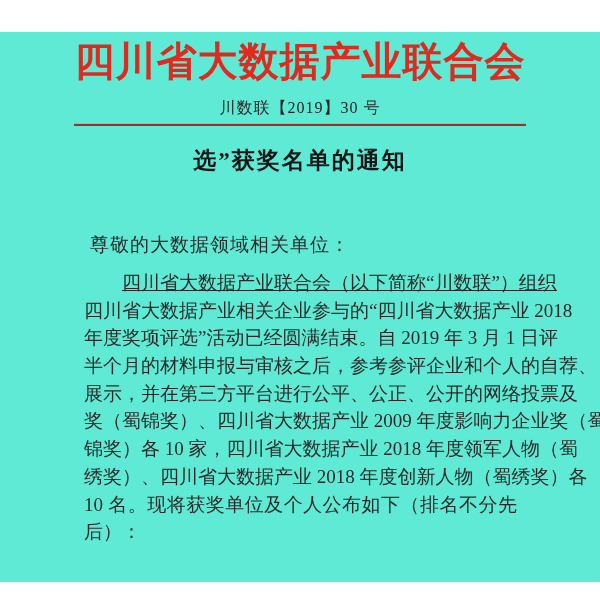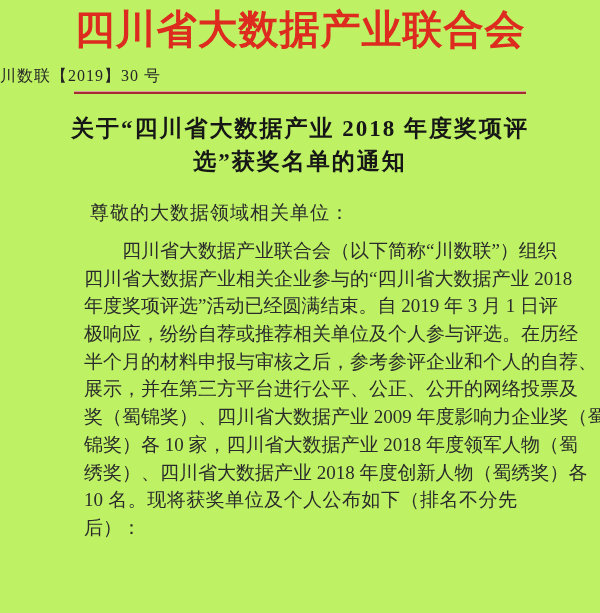--- a/index.html
+++ b/index.html
@@ -3,43 +3,45 @@
 <meta charset="utf-8">
 <style>
   html, body {
     margin: 0;
     padding: 0;
     background: #ffffff;
   }
   #page {
     position: relative;
     width: 600px;
-    height: 613px;
-    background: #bef264;
+    height: 550px;
+    background: #5eead4;
     overflow: hidden;
     font-family: "Liberation Serif", "DejaVu Serif", serif;
+    margin-top: 32px;
   }
   .org-name {
     position: absolute;
     top: 6px;
     left: 0;
     width: 600px;
     text-align: center;
     font-size: 40px;
     line-height: 48px;
     font-weight: bold;
     color: #dd2b20;
     letter-spacing: 1px;
     white-space: nowrap;
   }
   .doc-number {
     position: absolute;
     top: 65px;
     left: 0;
     width: 600px;
+    text-align: center;
     font-size: 16px;
     line-height: 22px;
     color: #262626;
     letter-spacing: 1px;
   }
   .red-rule {
     position: absolute;
     top: 91px;
     left: 74px;
     width: 452px;
@@ -77,49 +79,48 @@
   }
   .para-line {
     height: 27.7px;
     line-height: 27.7px;
     text-align: justify;
     text-align-last: justify;
     white-space: nowrap;
   }
   .para-line.first {
     text-indent: 38px;
+    text-decoration: underline;
   }
   .para-line.last {
     text-align-last: left;
     white-space: normal;
   }
 </style>
 </head>
 <body>
 
 <div id="page">
 
   <div class="org-name">四川省大数据产业联合会</div>
 
   <div class="doc-number">川数联【2019】30 号</div>
 
   <div class="red-rule"></div>
 
   <div class="doc-title">
-    <div>关于“四川省大数据产业 2018 年度奖项评</div>
     <div>选”获奖名单的通知</div>
   </div>
 
   <div class="salutation">尊敬的大数据领域相关单位：</div>
 
   <div class="paragraph">
     <div class="para-line first">四川省大数据产业联合会（以下简称“川数联”）组织</div>
     <div class="para-line">四川省大数据产业相关企业参与的“四川省大数据产业 2018</div>
     <div class="para-line">年度奖项评选”活动已经圆满结束。自 2019 年 3 月 1 日评</div>
-    <div class="para-line">极响应，纷纷自荐或推荐相关单位及个人参与评选。在历经</div>
     <div class="para-line">半个月的材料申报与审核之后，参考参评企业和个人的自荐、</div>
     <div class="para-line">展示，并在第三方平台进行公平、公正、公开的网络投票及</div>
     <div class="para-line">奖（蜀锦奖）、四川省大数据产业 2009 年度影响力企业奖（蜀</div>
     <div class="para-line">锦奖）各 10 家，四川省大数据产业 2018 年度领军人物（蜀</div>
     <div class="para-line">绣奖）、四川省大数据产业 2018 年度创新人物（蜀绣奖）各</div>
     <div class="para-line last">10 名。现将获奖单位及个人公布如下（排名不分先后）：</div>
   </div>
 
 </div>
 

